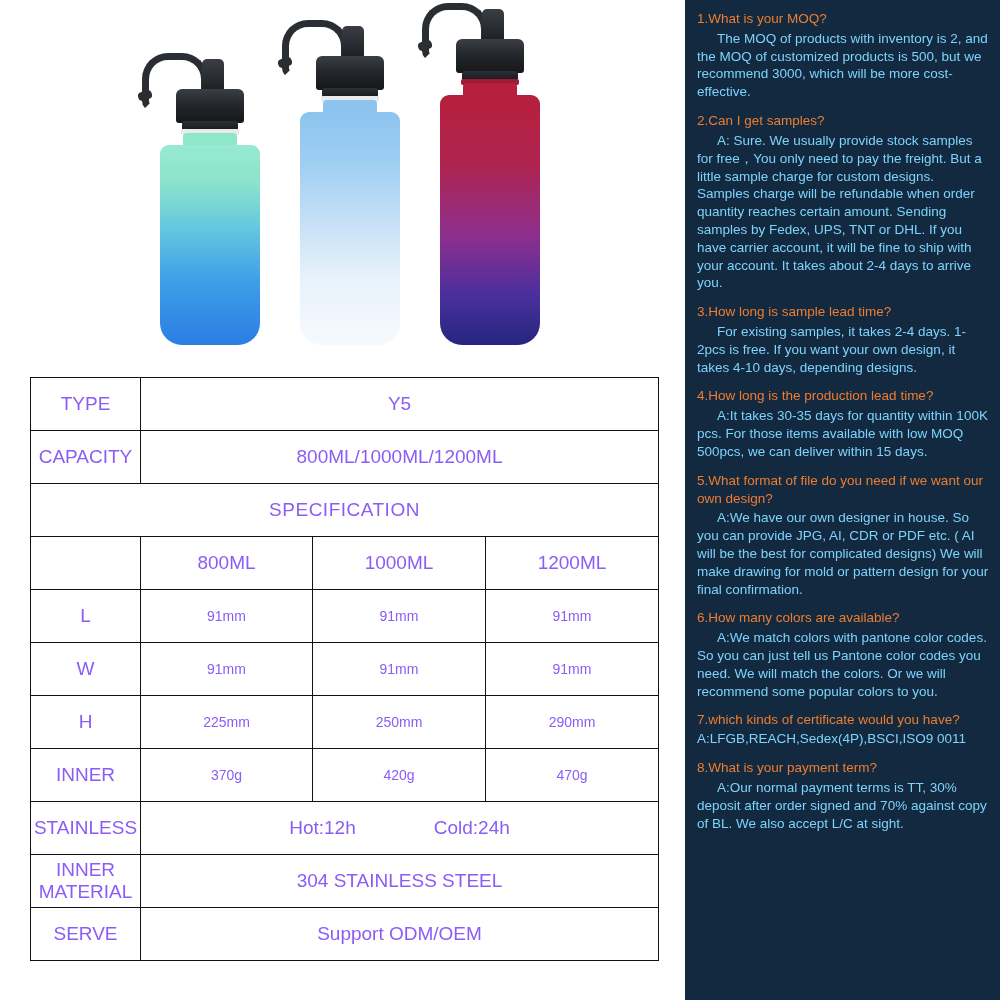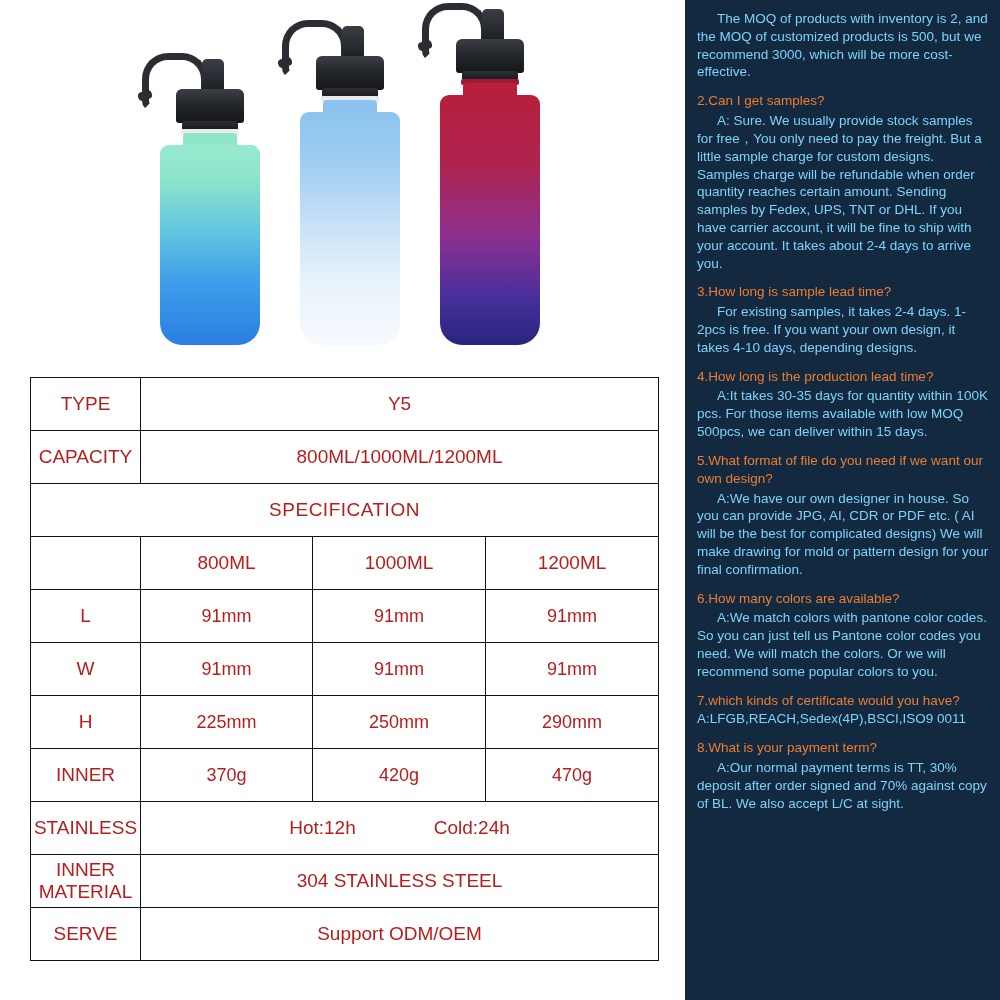--- a/index.html
+++ b/index.html
@@ -20,22 +20,22 @@
   .lid-ring{position:absolute;background:#e8eaec;border-radius:2px;}
   .spout{position:absolute;background:linear-gradient(180deg,#3a3e44,#1b1d21);border-radius:5px 5px 2px 2px;}
   .handle{position:absolute;border:7px solid #2a2d32;border-radius:26px 26px 10px 10px;border-bottom-color:transparent;}
   .handle-tip{position:absolute;background:#2a2d32;border-radius:4px;}
 
   .body{position:absolute;border-radius:9px 9px 22px 22px;}
   .neck{position:absolute;border-radius:4px 4px 0 0;}
 
   
   .tbl{position:absolute;left:30px;top:377px;width:628px;border-collapse:collapse;table-layout:fixed;}
-  .tbl td{border:1.5px solid #111;text-align:center;color:#b91c1c;font-size:19px;padding:0;height:52px;}
-  .tbl td.small{font-size:18px;margin-left:24px;}
+  .tbl td{border:1.5px solid #111;text-align:center;color:#8b5cf6;font-size:19px;padding:0;height:52px;}
+  .tbl td.small{font-size:14px;margin-left:24px;}
   .val{color:#ed7d31;}
   .spec{font-size:24px;letter-spacing:.5px;height:62px;}
   .lbl{font-size:19px;}
   .dur span{display:inline-block;}
   .dur .d1{margin-right:78px;}
 
   
   .right{position:absolute;left:685px;top:0;width:315px;height:1000px;background:#13293f;padding:0;box-sizing:border-box;}
   .right-inner{position:absolute;left:12px;top:10px;width:292px;}
   .q{color:#ed7d31;font-size:13.5px;line-height:1.32;margin:0 0 2px 0;}
@@ -155,20 +155,21 @@
         <tr>
           <td class="lbl">SERVE</td>
           <td colspan="3" class="lbl">Support ODM/OEM</td>
         </tr>
       </tbody>
     </table>
   </div>
 
   <div class="right">
     <div class="right-inner">
+      <p class="q">1.What is your MOQ?</p>
       <p class="a indent">The MOQ of products with inventory is 2, and the MOQ of customized products is 500, but we recommend 3000, which will be more cost-effective.</p>
 
       <p class="q">2.Can I get samples?</p>
       <p class="a indent">A: Sure. We usually provide stock samples for free，You only need to pay the freight. But a little sample charge for custom designs. Samples charge will be refundable when order quantity reaches certain amount. Sending samples by Fedex, UPS, TNT or DHL. If you have carrier account, it will be fine to ship with your account. It takes about 2-4 days to arrive you.</p>
 
       <p class="q">3.How long is sample lead time?</p>
       <p class="a indent">For existing samples, it takes 2-4 days. 1-2pcs is free. If you want your own design, it takes 4-10 days, depending designs.</p>
 
       <p class="q">4.How long is the production lead time?</p>
       <p class="a indent">A:It takes 30-35 days for quantity within 100K pcs. For those items available with low MOQ 500pcs, we can deliver within 15 days.</p>

